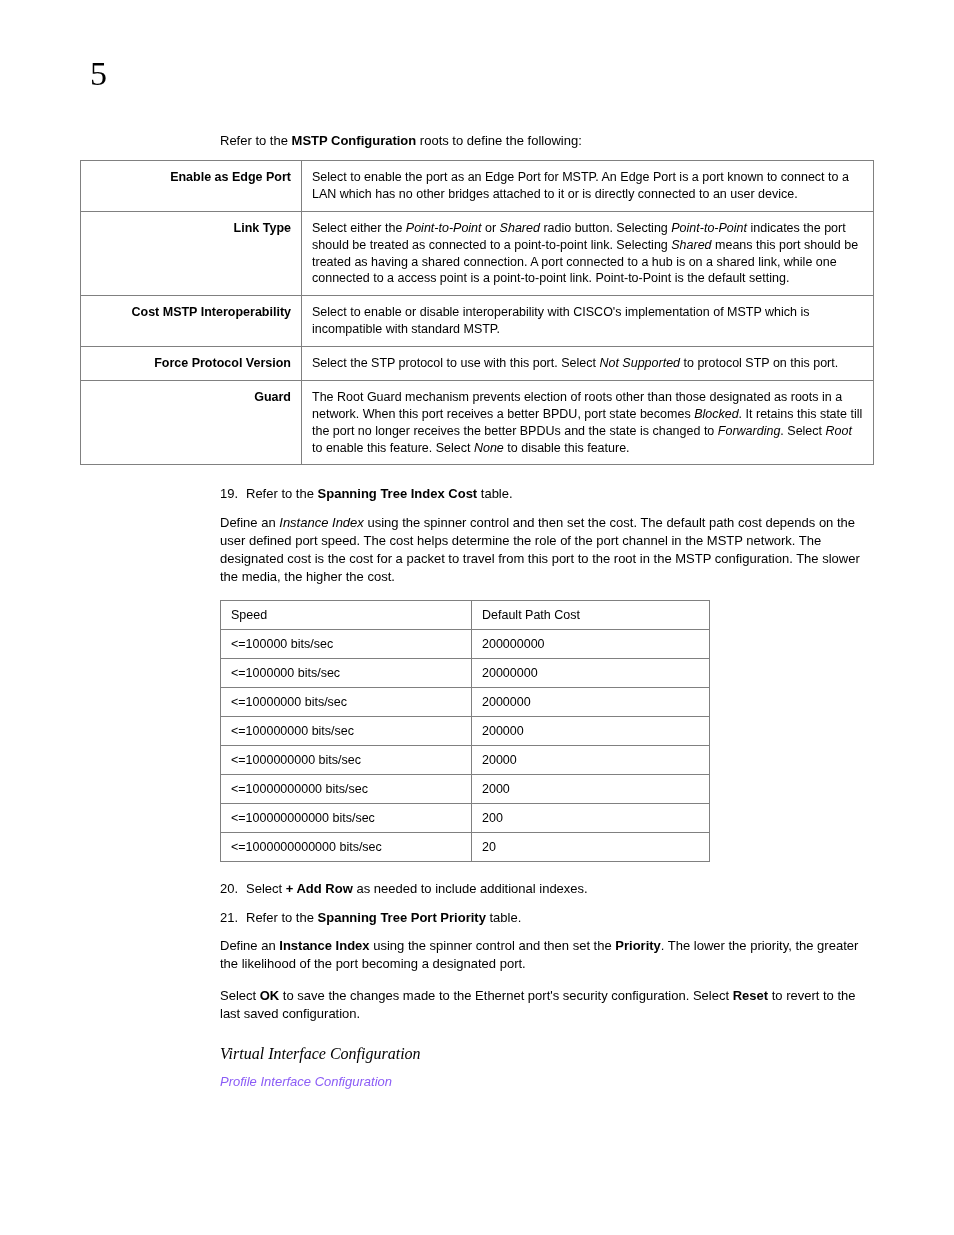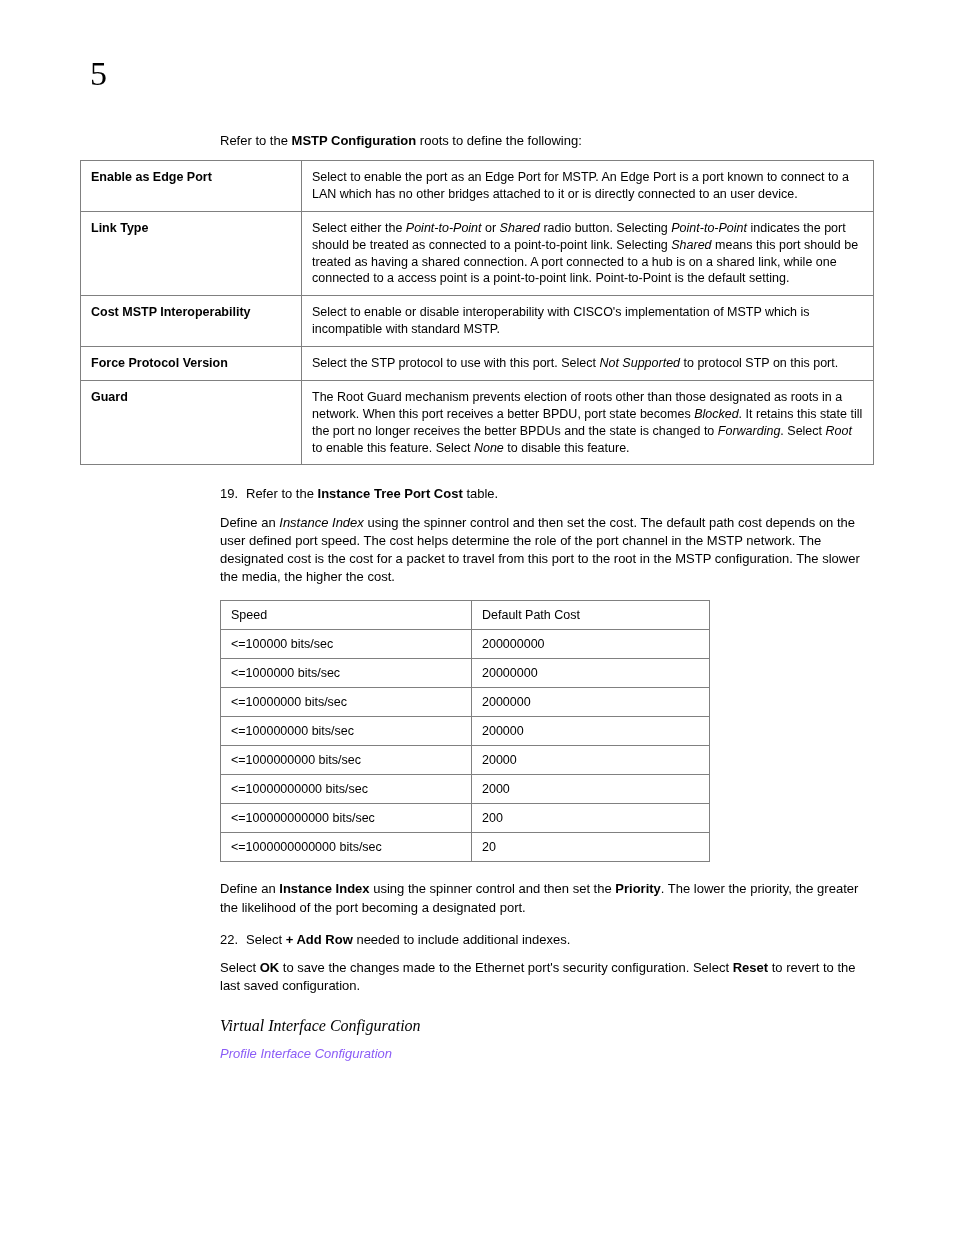--- a/index.html
+++ b/index.html
@@ -41,20 +41,21 @@
   table.def-table td {
     border: 1px solid #808080;
     padding: 8px 10px;
     vertical-align: top;
     font-size: 12.5px;
     line-height: 1.35;
   }
   table.def-table td.term {
     width: 200px;
     font-weight: bold;
+    text-align: right;
   }
 
   ol.steps {
     list-style: none;
     padding: 0;
     margin: 0;
   }
   ol.steps li {
     margin-bottom: 10px;
     line-height: 1.4;
@@ -125,21 +126,21 @@
           </tr>
           <tr>
             <td class="term">Guard</td>
             <td><span>The Root Guard mechanism prevents election of roots other than those designated as roots in a network. When this port receives a better BPDU, port state becomes </span><span class="italic">Blocked</span><span>. It retains this state till the port no longer receives the better BPDUs and the state is changed to </span><span class="italic">Forwarding</span><span>. Select </span><span class="italic">Root</span><span> to enable this feature. Select </span><span class="italic">None</span><span> to disable this feature.</span></td>
           </tr>
         </tbody>
     </table>
 
     <ol class="steps">
       <li>
-        <span class="step-num">19.</span><span>Refer to the </span><span class="bold">Instance Tree Port Cost</span><span> table.</span>
+        <span class="step-num">19.</span><span>Refer to the </span><span class="bold">Spanning Tree Index Cost</span><span> table.</span>
       </li>
     </ol>
 
     <p class="body">
       <span>Define an </span><span class="italic">Instance Index</span><span> using the spinner control and then set the cost. The default path cost depends on the user defined port speed. The cost helps determine the role of the port channel in the MSTP network. The designated cost is the cost for a packet to travel from this port to the root in the MSTP configuration. The slower the media, the higher the cost.</span>
     </p>
 
     <table class="cost-table">
       <tbody id="cost-body">
           <tr>
@@ -174,32 +175,35 @@
             <td class="col1">&lt;=100000000000 bits/sec</td>
             <td>200</td>
           </tr>
           <tr>
             <td class="col1">&lt;=1000000000000 bits/sec</td>
             <td>20</td>
           </tr>
         </tbody>
     </table>
 
-
-    <p class="body">
-      <span>Define an </span><span class="bold">Instance Index</span><span> using the spinner control and then set the </span><span class="bold">Priority</span><span>. The lower the priority, the greater the likelihood of the port becoming a designated port.</span>
-    </p>
-
     <ol class="steps">
       <li>
-        <span class="step-num">22.</span><span>Select </span><span class="bold">+ Add Row</span><span> needed to include additional indexes.</span>
+        <span class="step-num">20.</span><span>Select </span><span class="bold">+ Add Row</span><span> as needed to include additional indexes.</span>
+      </li>
+      <li>
+        <span class="step-num">21.</span><span>Refer to the </span><span class="bold">Spanning Tree Port Priority</span><span> table.</span>
       </li>
     </ol>
 
     <p class="body">
+      <span>Define an </span><span class="bold">Instance Index</span><span> using the spinner control and then set the </span><span class="bold">Priority</span><span>. The lower the priority, the greater the likelihood of the port becoming a designated port.</span>
+    </p>
+
+
+    <p class="body">
       <span>Select </span><span class="bold">OK</span><span> to save the changes made to the Ethernet port's security configuration. Select </span><span class="bold">Reset</span><span> to revert to the last saved configuration.</span>
     </p>
 
     <h2 class="section">Virtual Interface Configuration</h2>
 
     <p class="body">
       <span class="link">Profile Interface Configuration</span>
     </p>
 
   </div>

